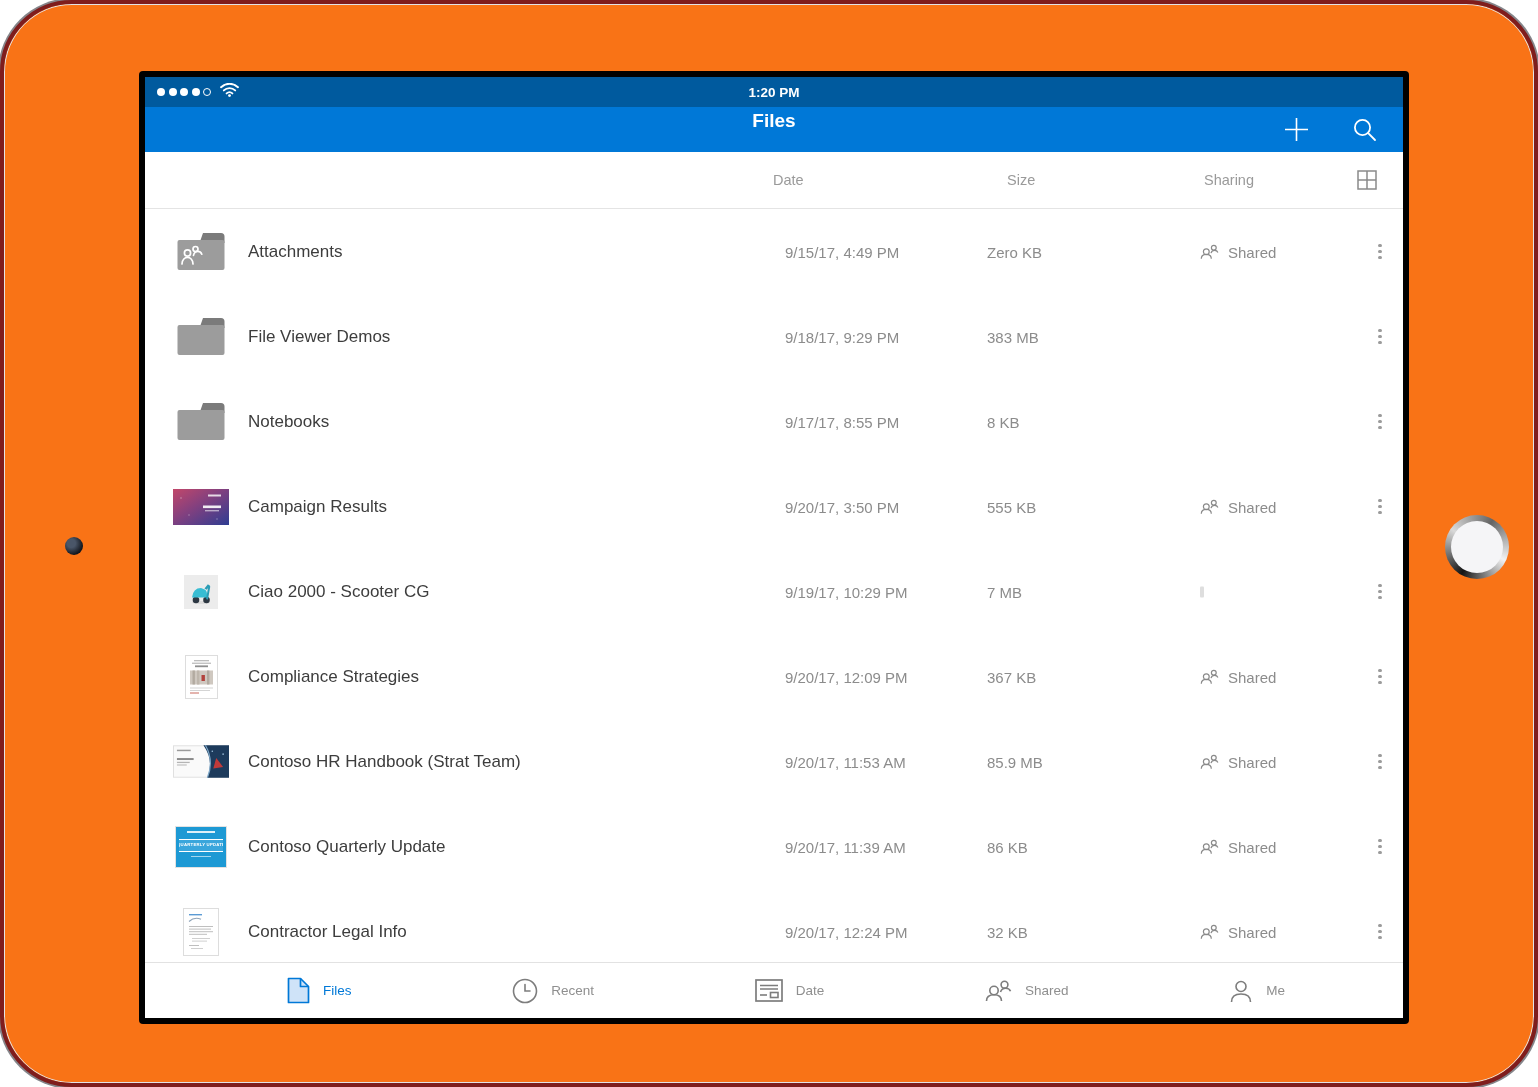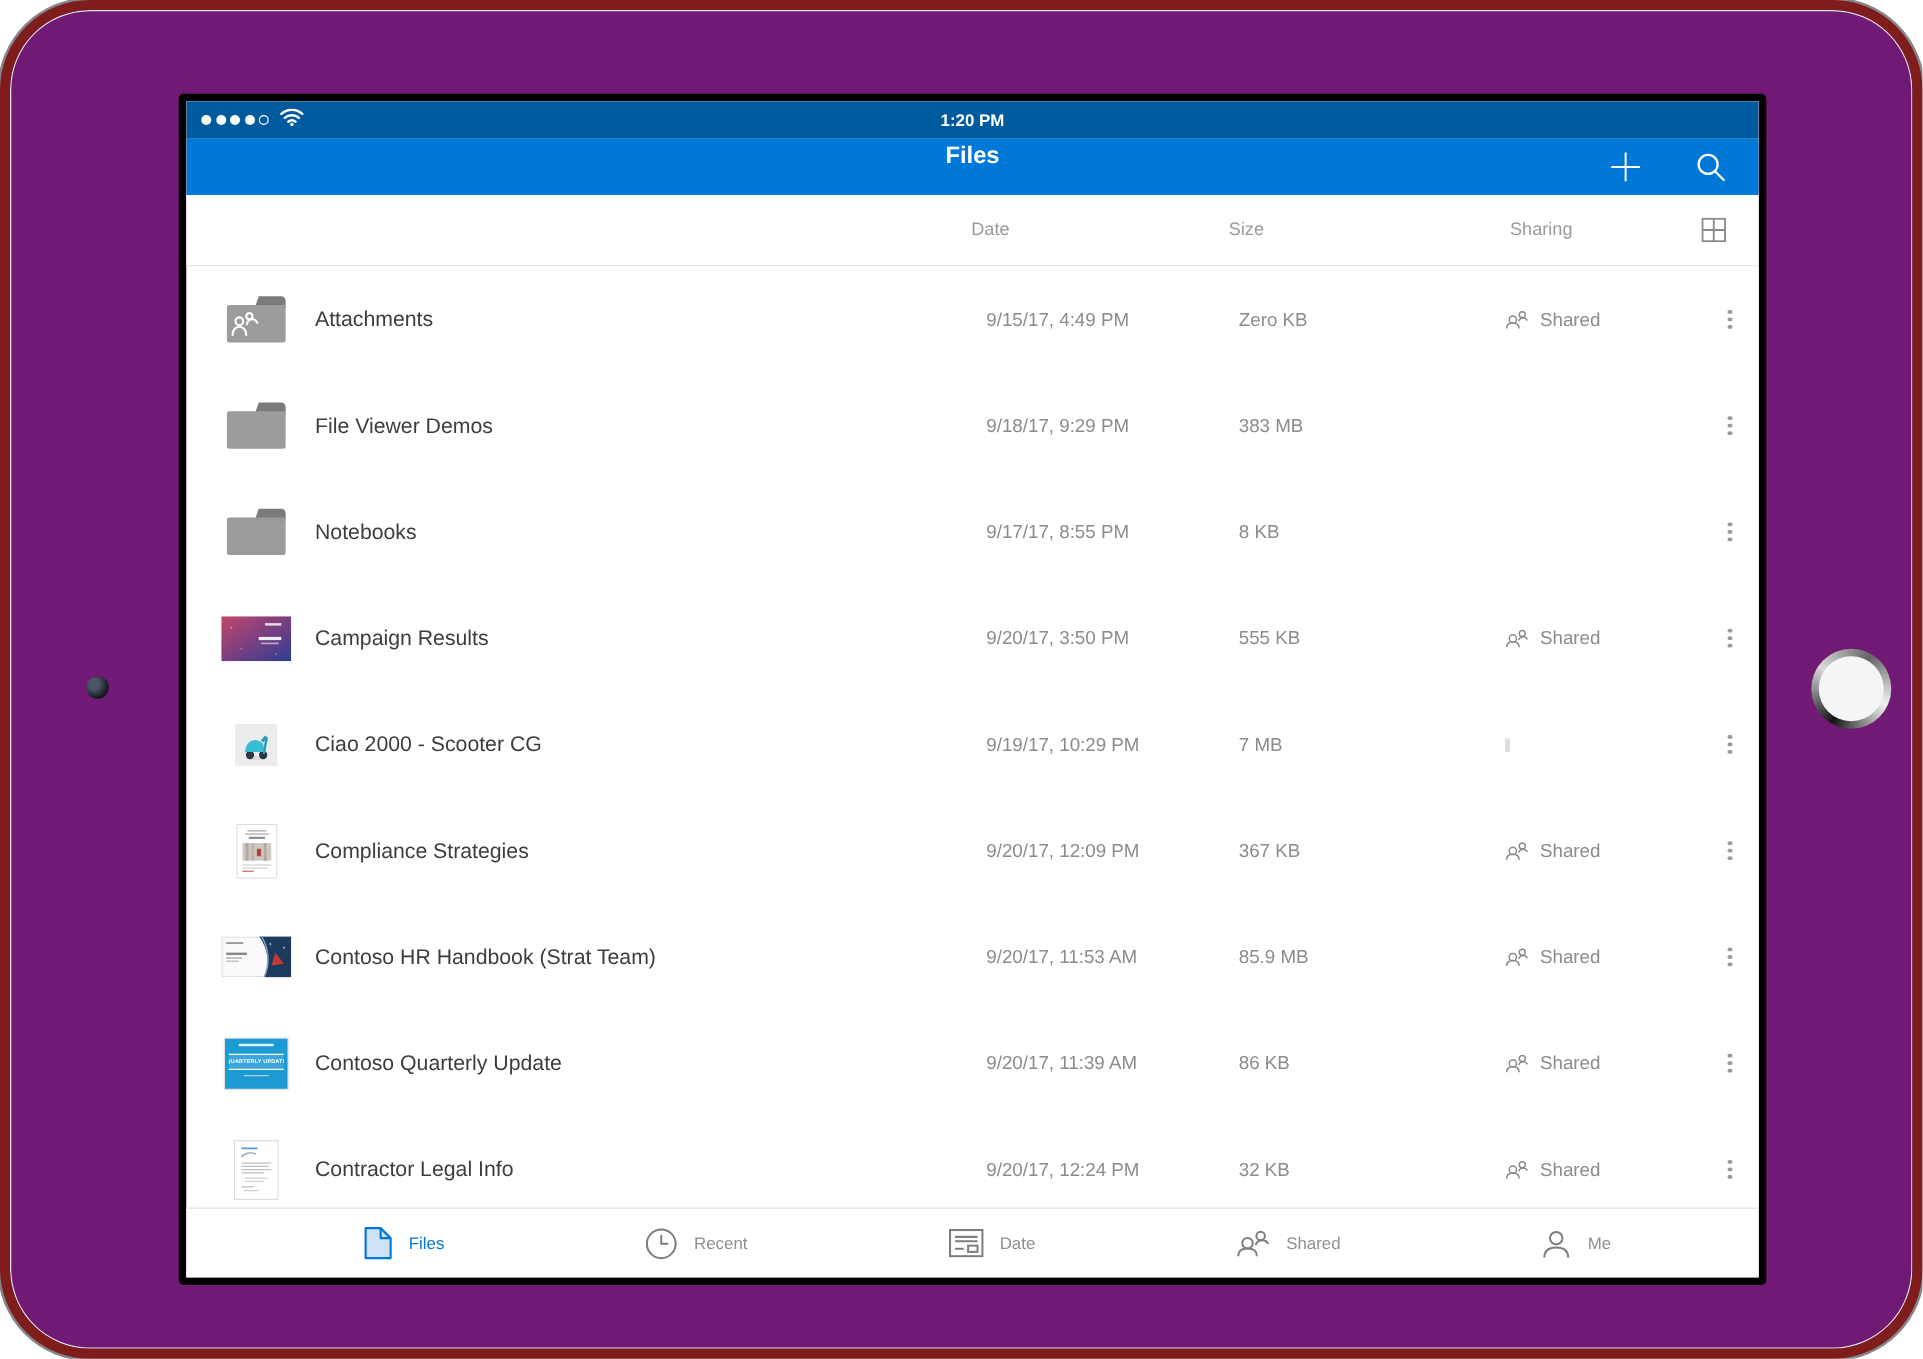--- a/index.html
+++ b/index.html
@@ -7,22 +7,22 @@
     --nav-bar:#0078D7;
     --accent:#0078D7;
     --meta-gray:#8c8c8c;
     --name-dark:#3d3d3d;
   }
   *{box-sizing:border-box;margin:0;padding:0;}
   html,body{width:1538px;height:1087px;background:#ffffff;font-family:"Liberation Sans","DejaVu Sans",sans-serif;}
   .stage{position:relative;width:1538px;height:1087px;overflow:hidden;}
 
   
-  .ipad{position:absolute;inset:0;border-radius:72px;background:#701a75;
-        border:8px solid #7f1d1d;box-shadow:0 0 0 2px #85858a, inset 0 0 0 1px #e3e3e6;}
+  .ipad{position:absolute;inset:0;border-radius:72px;background:#f97316;
+        border:4px solid #7f1d1d;box-shadow:0 0 0 2px #85858a, inset 0 0 0 1px #e3e3e6;}
   .camera{position:absolute;left:61px;top:533px;width:18px;height:18px;border-radius:50%;
           background:radial-gradient(circle at 35% 35%, #4a5668 0 25%, #12161d 70%);}
   .home-button{position:absolute;left:1441px;top:511px;width:64px;height:64px;border-radius:50%;
           background:conic-gradient(from 210deg,#141414,#d9d9d9 95deg,#646464 180deg,#f2f2f2 265deg,#141414 360deg);}
   .home-button::after{content:"";position:absolute;inset:6px;border-radius:50%;background:#f5f5f7;}
 
   
   .screen{position:absolute;left:135px;top:67px;width:1270px;height:953px;background:#000;border-radius:4px;padding:6px;}
   .content{position:relative;width:1258px;height:941px;background:#fff;overflow:hidden;}
 
@@ -41,21 +41,21 @@
   .nav-title{position:absolute;left:0;right:0;top:2px;text-align:center;}
   .nav-title .t1{font-size:19px;font-weight:600;line-height:23px;}
   .nav-title .t2{font-size:13px;line-height:16px;color:rgba(255,255,255,.95);}
   .nav-actions{position:absolute;right:24px;top:0;height:45px;display:flex;align-items:center;gap:38px;}
   .icon-btn{display:flex;align-items:center;justify-content:center;width:30px;height:30px;cursor:pointer;}
 
   
   .list-header{position:absolute;top:75px;left:0;width:100%;height:57px;background:#fff;border-bottom:1px solid #e4e4e4;
                color:#9a9a9a;font-size:14.5px;}
   .lh-item{position:absolute;top:50%;transform:translateY(-50%);display:flex;align-items:center;gap:8px;cursor:pointer;}
-  .lh-name{left:74px;margin-top:37px;} .lh-date{left:628px;} .lh-size{left:834px;} .lh-sharing{left:1059px;}
+  .lh-name{left:74px;margin-top:37px;} .lh-date{left:628px;} .lh-size{left:862px;} .lh-sharing{left:1059px;}
   .lh-grid{position:absolute;left:1212px;top:50%;transform:translateY(-50%);cursor:pointer;display:flex;}
 
   
   .file-list{position:absolute;top:132px;left:0;width:100%;height:753px;overflow:hidden;margin-left:12px;}
   .row{position:relative;width:100%;height:85px;background:#fff;cursor:pointer;}
   .thumb{position:absolute;left:16px;top:50%;transform:translateY(-50%);width:56px;height:56px;
          display:flex;align-items:center;justify-content:center;}
   .row .fname{position:absolute;left:91px;top:50%;transform:translateY(-50%);font-size:17px;color:var(--name-dark);white-space:nowrap;}
   .row .fdate{position:absolute;left:628px;top:50%;transform:translateY(-50%);font-size:15px;color:var(--meta-gray);white-space:nowrap;text-align:right;}
   .row .fsize{position:absolute;left:830px;top:50%;transform:translateY(-50%);font-size:15px;color:var(--meta-gray);white-space:nowrap;}

